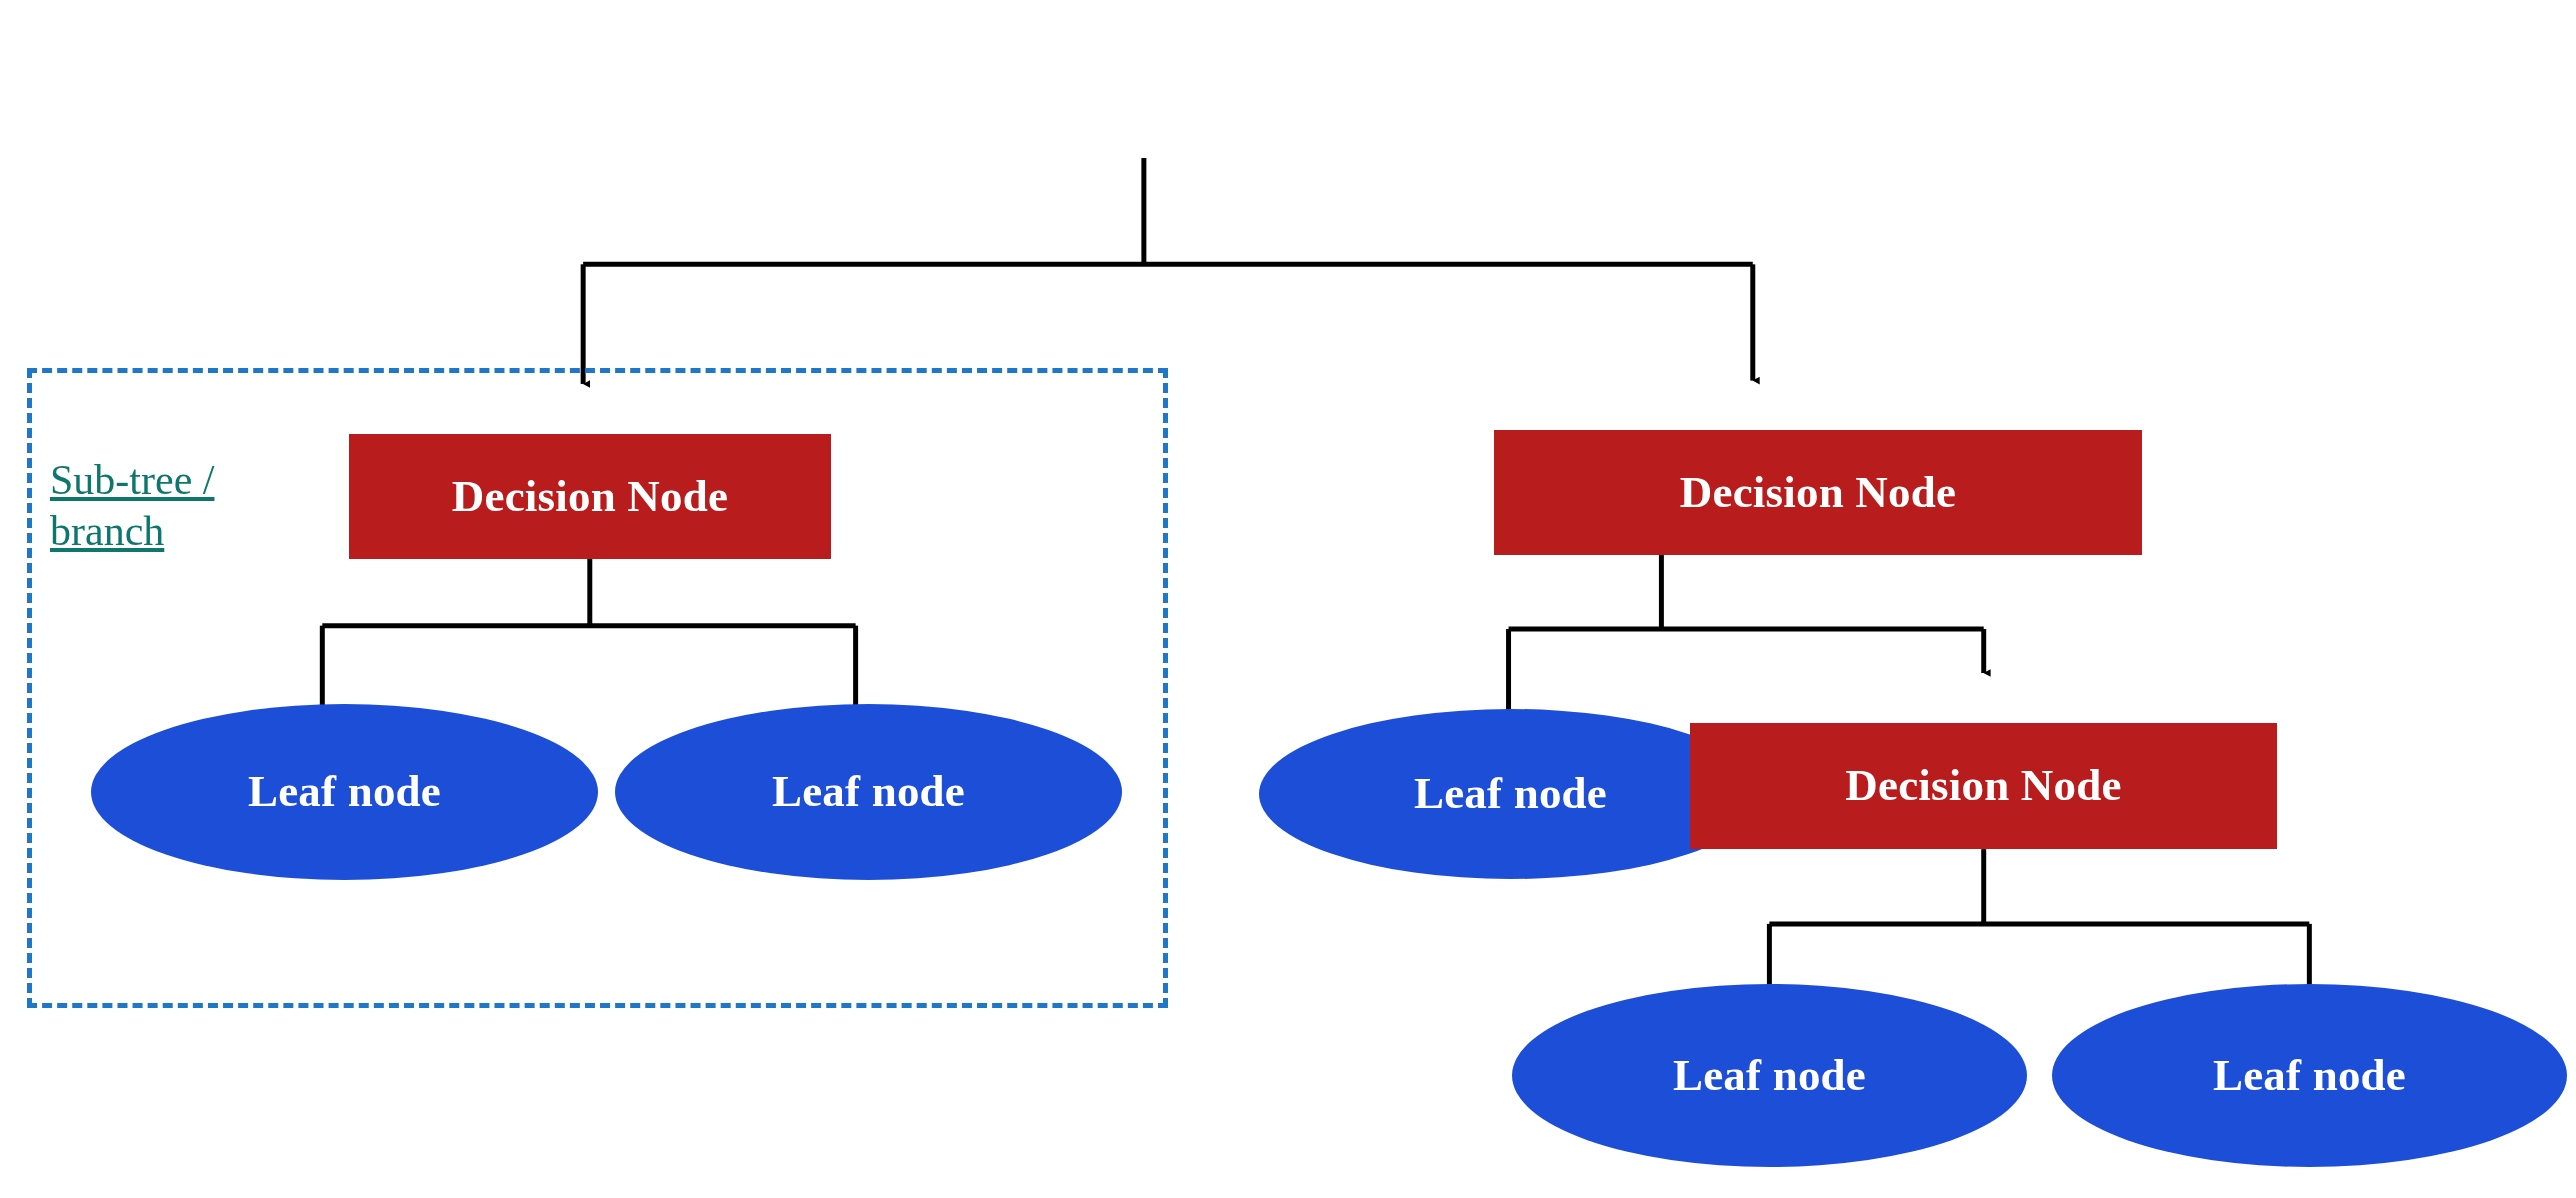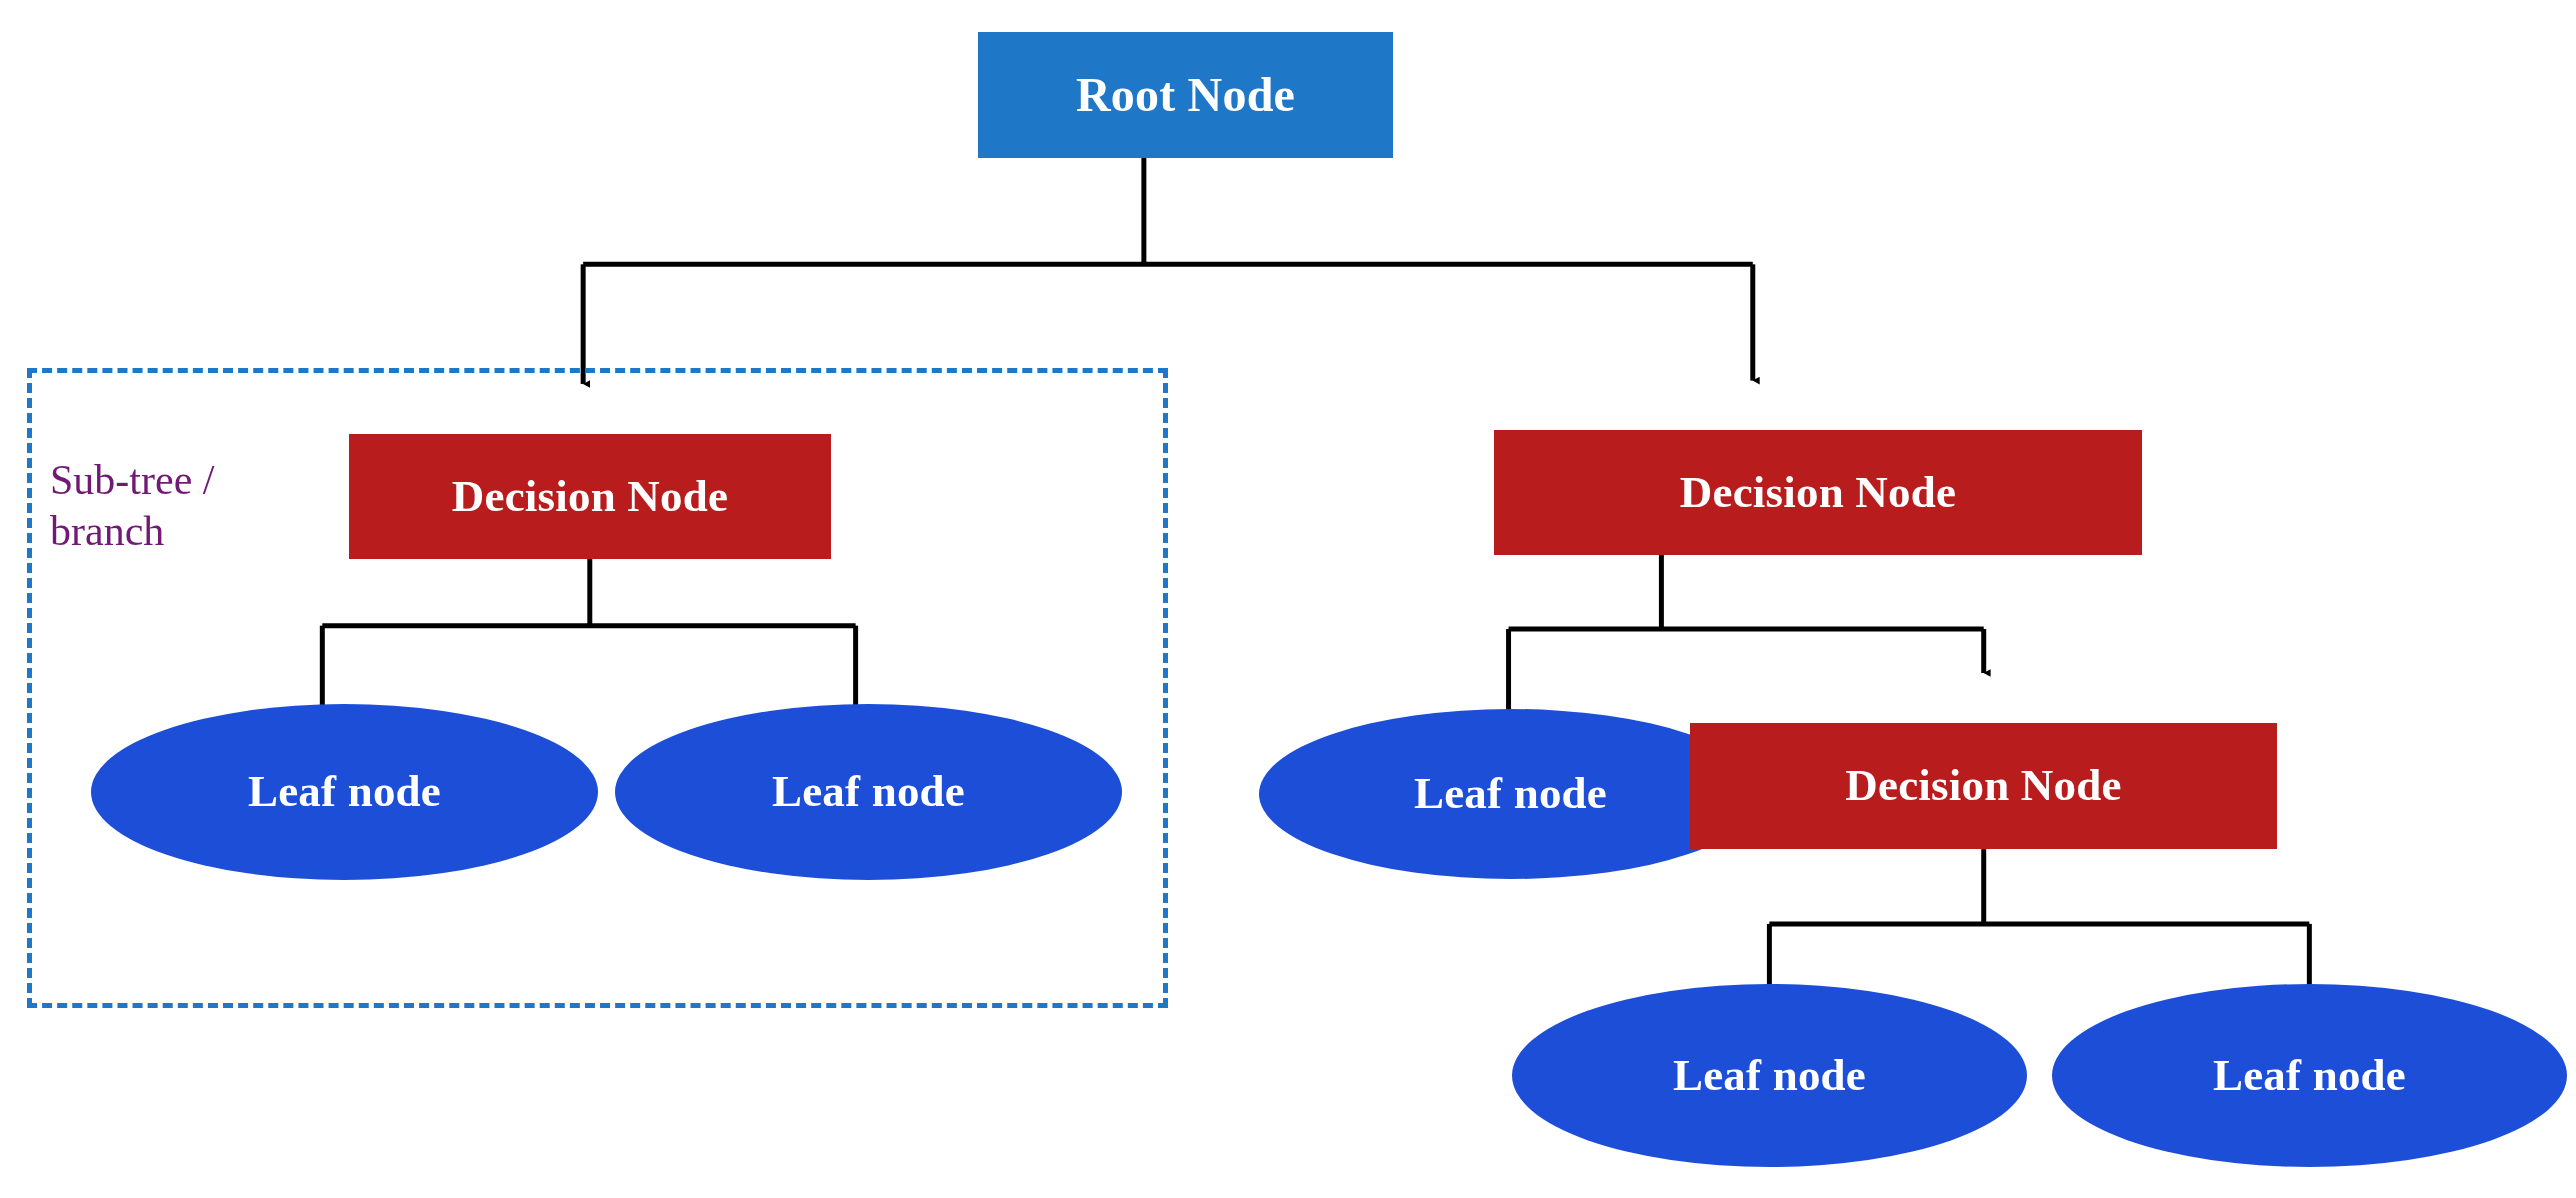--- a/index.html
+++ b/index.html
@@ -51,27 +51,28 @@
     font-size: 45px;
   }
   .subtree-box {
     position: absolute;
     border: 5px dashed #1F77C8;
     box-sizing: border-box;
     background: transparent;
   }
   .subtree-label {
     position: absolute;
-    color: #701a75;
+    color: #0f766e;
     font-family: "Liberation Serif", "DejaVu Serif", serif;
     font-weight: normal;
     font-size: 42px;
     line-height: 1.22;
     white-space: pre-line;
     text-align: left;
+    text-decoration: underline;
   }
 </style>
 </head>
 <body>
 
 <div id="canvas">
 
   <svg id="edges" viewBox="0 0 3101 1443" width="2576" height="1199" xmlns="http://www.w3.org/2000/svg">
     <defs>
       <marker id="arrowhead" markerWidth="10" markerHeight="9" refX="4.6" refY="8.3" orient="auto" markerUnits="userSpaceOnUse">
@@ -104,21 +105,20 @@
       <path d="M 2130 1112 L 2130 1228" marker-end="url(#arrowhead)"></path>
       <path d="M 2780 1112 L 2780 1228" marker-end="url(#arrowhead)"></path>
     </g>
   </svg>
 
   <div class="subtree-box" style="left:26.6px; top:368px; width:1141px; height:640px;"></div>
 
   <div class="subtree-label" style="left:50px; top:455px; width:274px;">Sub-tree /
 branch</div>
 
-  <div class="node node-root" style="left:978px; top:32px; width:415px; height:126px;">Root Node</div>
 
   <div class="node node-decision" style="left:349px; top:434px; width:482px; height:125px;">Decision Node</div>
 
   <div class="node node-decision" style="left:1494px; top:430px; width:648px; height:125px;">Decision Node</div>
 
   <div class="node node-leaf" style="left:91px; top:704px; width:507px; height:176px;">Leaf node</div>
 
   <div class="node node-leaf" style="left:615px; top:704px; width:507px; height:176px;">Leaf node</div>
 
   <div class="node node-leaf" style="left:1259px; top:709px; width:503px; height:170px;">Leaf node</div>

